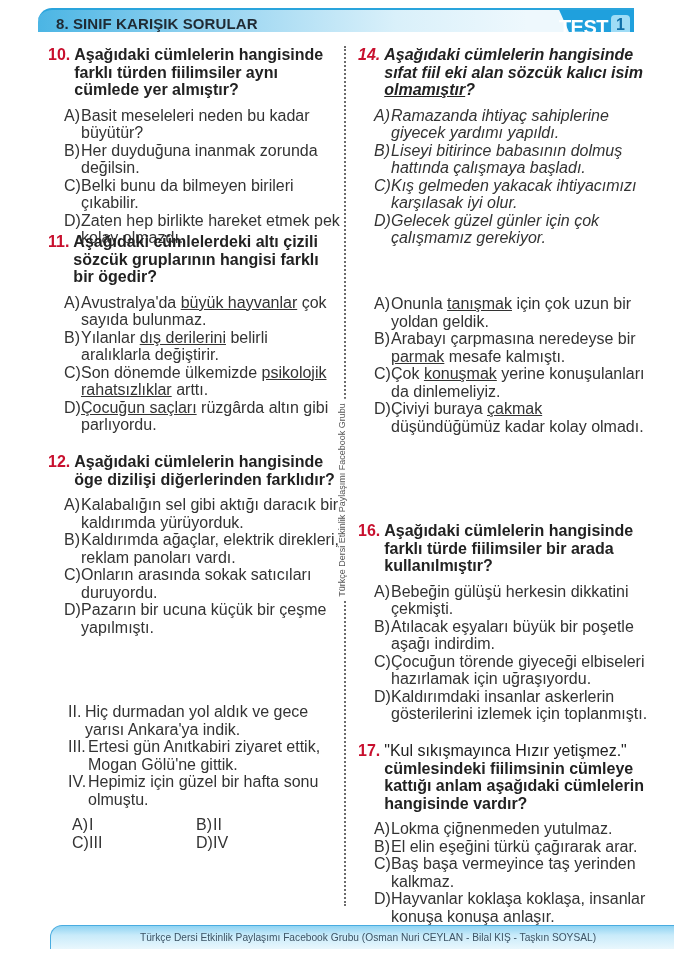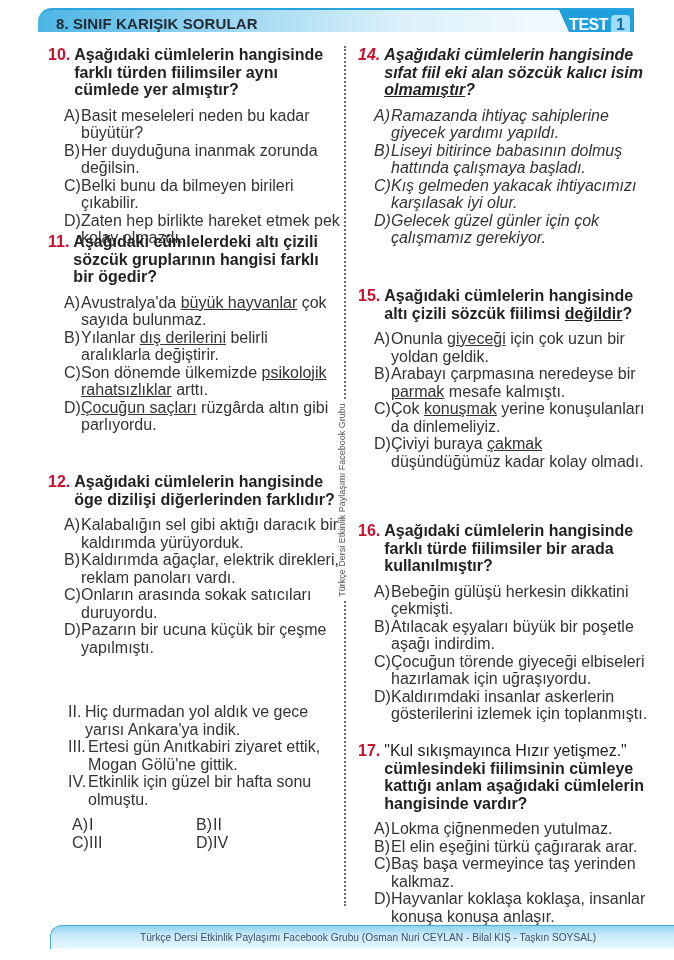--- a/index.html
+++ b/index.html
@@ -18,21 +18,21 @@
     position: absolute; left: 18px; top: 5px;
     font-size: 15px; font-weight: bold; color: #1f2a33; letter-spacing: 0.1px;
   }
   .header-test {
     position: absolute; right: 0; top: 0; width: 96px; height: 30px;
     background: #1fa0dd;
     clip-path: polygon(22% 0, 100% 0, 100% 100%, 36% 100%);
   }
   .test-label {
     position: absolute; right: 26px; top: 6px; color: #fff; font-weight: bold;
-    font-size: 16px; letter-spacing: -0.5px;
+    font-size: 20px; letter-spacing: -0.5px;
   }
   .test-num {
     position: absolute; right: 4px; top: 5px; width: 19px; height: 20px;
     background: #9fdcf6; border-radius: 4px; color: #0f6fa8; font-weight: bold;
     font-size: 16px; text-align: center; line-height: 20px;
   }
 
   
   .divider {
     position: absolute; left: 344px; top: 46px; height: 860px; width: 0;
@@ -132,21 +132,21 @@
         <span class="opt-letter">C)</span>
         <span class="opt-text"><span>Son dönemde ülkemizde </span><span class="u">psikolojik rahatsızlıklar</span><span> arttı.</span></span>
       </div>
     <div class="option">
         <span class="opt-letter">D)</span>
         <span class="opt-text"><span></span><span class="u">Çocuğun saçları</span><span> rüzgârda altın gibi parlıyordu.</span></span>
       </div>
   </div>
 </div>
 
-<div class="question q-left" style="top:473px;">
+<div class="question q-left" style="top:453px;">
   <div class="q-head">
     <span class="q-num">12.</span>
     <span class="q-text">Aşağıdaki cümlelerin hangisinde öge dizilişi diğerlerinden farklıdır?</span>
   </div>
   <div class="options">
     <div class="option">
         <span class="opt-letter">A)</span>
         <span class="opt-text">Kalabalığın sel gibi aktığı daracık bir kaldırımda yürüyorduk.</span>
       </div>
     <div class="option">
@@ -169,21 +169,21 @@
     <div class="roman">
         <span class="roman-num">II.</span>
         <span style="flex:1">Hiç durmadan yol aldık ve gece yarısı Ankara'ya indik.</span>
       </div>
     <div class="roman">
         <span class="roman-num" style="width:20px">III.</span>
         <span style="flex:1">Ertesi gün Anıtkabiri ziyaret ettik, Mogan Gölü'ne gittik.</span>
       </div>
     <div class="roman">
         <span class="roman-num" style="width:20px">IV.</span>
-        <span style="flex:1">Etkinlik için güzel bir hafta sonu olmuştu.</span>
+        <span style="flex:1">Hepimiz için güzel bir hafta sonu olmuştu.</span>
       </div>
   </div>
   <div class="grid-opts">
     <div class="option">
         <span class="opt-letter">A)</span>
         <span class="opt-text">I</span>
       </div>
     <div class="option">
         <span class="opt-letter">B)</span>
         <span class="opt-text">II</span>
@@ -218,28 +218,24 @@
         <span class="opt-text">Kış gelmeden yakacak ihtiyacımızı karşılasak iyi olur.</span>
       </div>
     <div class="option">
         <span class="opt-letter">D)</span>
         <span class="opt-text">Gelecek güzel günler için çok çalışmamız gerekiyor.</span>
       </div>
   </div>
 </div>
 
 <div class="question q-right" style="top:287px;">
-  <div class="q-head">
-    <span class="q-num">15.</span>
-    <span class="q-text"><span>Aşağıdaki cümlelerin hangisinde altı çizili sözcük fiilimsi </span><span class="u">değildir</span><span>?</span></span>
-  </div>
-  <div class="options">
-    <div class="option">
-        <span class="opt-letter">A)</span>
-        <span class="opt-text"><span>Onunla </span><span class="u">giyeceği</span><span> için çok uzun bir yoldan geldik.</span></span>
+  <div class="options">
+    <div class="option">
+        <span class="opt-letter">A)</span>
+        <span class="opt-text"><span>Onunla </span><span class="u">tanışmak</span><span> için çok uzun bir yoldan geldik.</span></span>
       </div>
     <div class="option">
         <span class="opt-letter">B)</span>
         <span class="opt-text"><span>Arabayı çarpmasına neredeyse bir </span><span class="u">parmak</span><span> mesafe kalmıştı.</span></span>
       </div>
     <div class="option">
         <span class="opt-letter">C)</span>
         <span class="opt-text"><span>Çok </span><span class="u">konuşmak</span><span> yerine konuşulanları da dinlemeliyiz.</span></span>
       </div>
     <div class="option">

